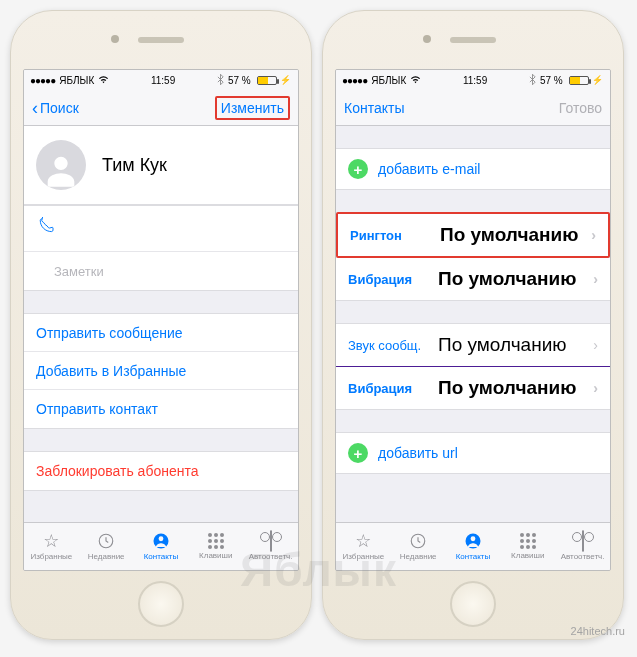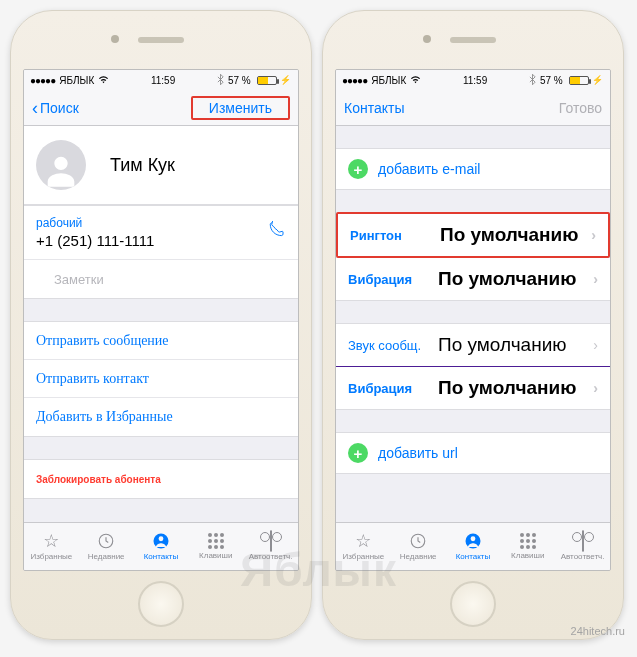--- a/index.html
+++ b/index.html
@@ -56,41 +56,41 @@
   .batt i { display:block; height:100%; width:57%; background:#ffcc00; }
   .bolt { font-size:9px; }
   .navbar {
     height: 36px; background:#f7f7f9; border-bottom:1px solid #c9c9cd;
     display:flex; align-items:center; justify-content:space-between;
     padding:0 8px; color:#007aff; font-size:14px;
   }
   .navback { display:flex; align-items:center; gap:2px; }
   .chev { font-size:18px; line-height:1; }
   .nav-right.disabled { color:#b0b0b5; }
-  .redbox { border:2px solid #e23a2f; padding:2px 16px; border-radius:2px; }
+  .redbox { border:2px solid #e23a2f; padding:2px 4px; border-radius:2px; }
   .content { flex:1; overflow:hidden; background:#efeff4; }
   .section { background:#fff; border-top:1px solid #dcdce0; border-bottom:1px solid #dcdce0; }
   .row {
     padding:10px 12px; display:flex; align-items:center; justify-content:space-between;
     border-bottom:1px solid #e6e6ea; min-height:38px;
   }
   .row:last-child { border-bottom:none; }
-  .contact-header { display:flex; align-items:center; gap:24px; padding:14px 12px; background:#fff; border-bottom:1px solid #dcdce0;}
+  .contact-header { display:flex; align-items:center; gap:16px; padding:14px 12px; background:#fff; border-bottom:1px solid #dcdce0;}
   .avatar {
     width:50px; height:50px; border-radius:50%; background:#d9d9de;
     display:flex; align-items:flex-end; justify-content:center; overflow:hidden;
   }
   .avatar svg { width:40px; height:40px; fill:#fff; }
   .cname { font-size:18px; font-weight:500; color:#000; }
   .label-blue { color:#007aff; font-size:12px; }
   .phone-num { color:#000; font-size:15px; margin-top:2px; }
   .call-icon { color:#007aff; font-size:20px; }
   .notes { color:#b6b6bb; font-size:13px;margin-left:18px; }
-  .action-row { color:#007aff; font-size:14px;font-family:Liberation Serif, serif; }
-  .block-row { color:#ff3b30; font-size:10px;font-weight:bold; }
+  .action-row { color:#007aff; font-size:14px; }
+  .block-row { color:#ff3b30; font-size:14px; }
   .spacer { height: 22px; }
   .add-row { display:flex; align-items:center; gap:10px; color:#007aff; font-size:14px; }
   .plus {
     width:20px; height:20px; border-radius:50%; background:#4cd964;
     color:#fff; display:flex; align-items:center; justify-content:center;
     font-size:15px; font-weight:bold; line-height:1;
   }
   .kv-row { display:flex; align-items:center; padding:10px 12px; border-bottom:1px solid #4c1d95; background:#fff; }
   .kv-row:last-child { border-bottom:none;font-weight:bold; }
   .kv-label { color:#007aff; width:90px; font-size:13px; }
@@ -168,46 +168,42 @@
           <div class="avatar">
             <svg viewBox="0 0 24 24">
                 <path d="M12 12c2.2 0 4-1.8 4-4s-1.8-4-4-4-4 1.8-4 4 1.8 4 4 4zm0 2c-3.3 0-8 1.7-8 5v3h16v-3c0-3.3-4.7-5-8-5z"></path>
               </svg>
           </div>
           <div class="cname">Тим Кук</div>
         </div>
 
         <div class="section">
           <div class="row">
-            <div>
-              <div class="label-blue">рабочий</div>
-              <div class="phone-num">+1 (251) 111-1111</div>
-            </div>
             <span class="call-icon">
               <svg width="20" height="20" viewBox="0 0 24 24">
                   <path d="M6 2c-1 0-2 1-2 2 0 9 7 16 16 16 1 0 2-1 2-2v-3c0-.6-.4-1-1-1l-4 1c-.5.1-1 0-1.3-.4l-2-2.5c-2-1-3.7-2.7-4.7-4.7l-2.5-2C6.2 5 6 4.5 6.2 4l1-4" fill="none" stroke="#007aff" stroke-width="1.4" stroke-linecap="round" transform="scale(.85) translate(2,2)"></path>
                 </svg>
             </span>
           </div>
           <div class="row">
             <span class="notes">Заметки</span>
           </div>
         </div>
 
         <div class="spacer"></div>
 
         <div class="section">
           <div class="row action-row">
             <span>Отправить сообщение</span>
           </div>
           <div class="row action-row">
+            <span>Добавить в Избранные</span>
+          </div>
+          <div class="row action-row">
             <span>Отправить контакт</span>
-          </div>
-          <div class="row action-row">
-            <span>Добавить в Избранные</span>
           </div>
         </div>
 
         <div class="spacer"></div>
 
         <div class="section">
           <div class="row block-row">
             <span>Заблокировать абонента</span>
           </div>
         </div>

